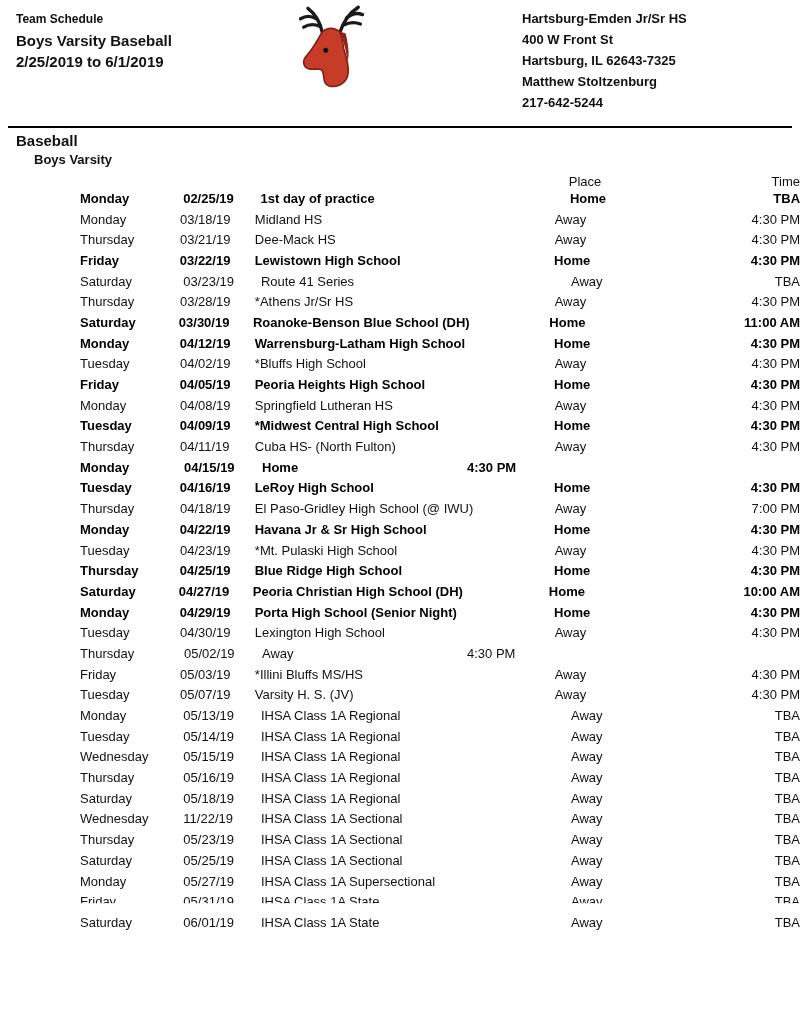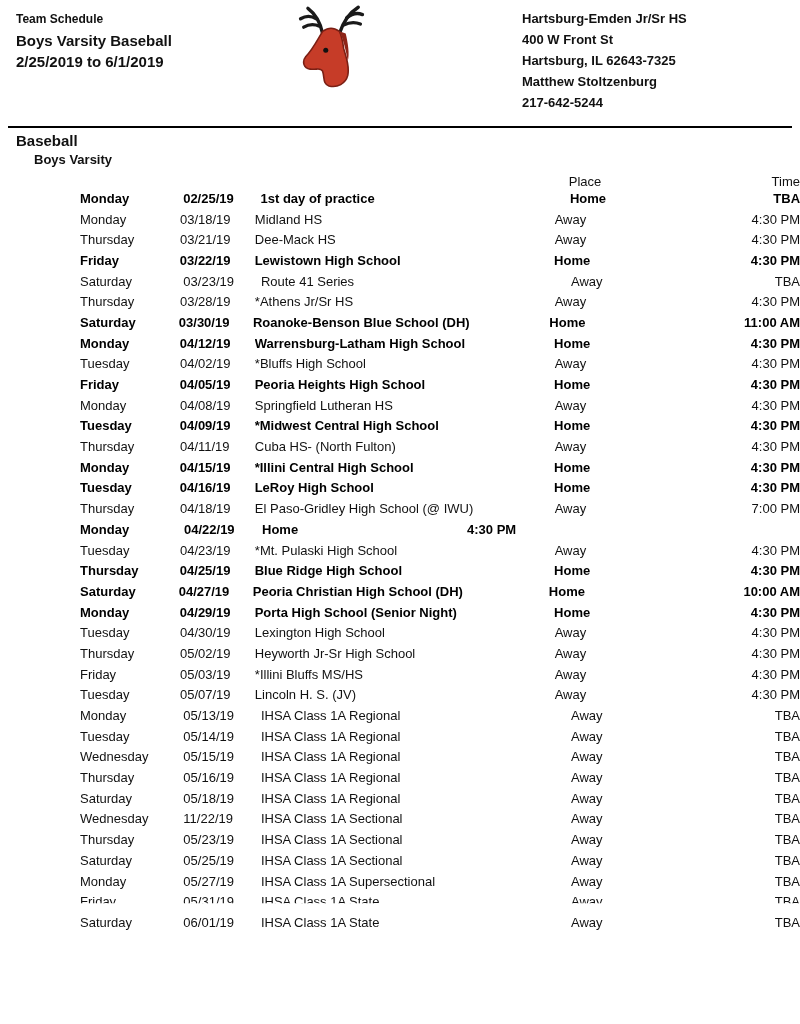--- a/index.html
+++ b/index.html
@@ -165,41 +165,41 @@
       <div class="row">
     <div class="c-day">Thursday</div>
     <div class="c-date">04/11/19</div>
     <div class="c-event">Cuba HS- (North Fulton)</div>
     <div class="c-place">Away</div>
     <div class="c-time">4:30 PM</div>
   </div>
       <div class="row bold">
     <div class="c-day">Monday</div>
     <div class="c-date">04/15/19</div>
-    <div class="c-event">*Illini Central High School</div>
     <div class="c-place">Home</div>
     <div class="c-time">4:30 PM</div>
   </div>
       <div class="row bold">
     <div class="c-day">Tuesday</div>
     <div class="c-date">04/16/19</div>
     <div class="c-event">LeRoy High School</div>
     <div class="c-place">Home</div>
     <div class="c-time">4:30 PM</div>
   </div>
       <div class="row">
     <div class="c-day">Thursday</div>
     <div class="c-date">04/18/19</div>
     <div class="c-event">El Paso-Gridley High School (@ IWU)</div>
     <div class="c-place">Away</div>
     <div class="c-time">7:00 PM</div>
   </div>
       <div class="row bold">
     <div class="c-day">Monday</div>
     <div class="c-date">04/22/19</div>
+    <div class="c-event">Havana Jr &amp; Sr High School</div>
     <div class="c-place">Home</div>
     <div class="c-time">4:30 PM</div>
   </div>
       <div class="row">
     <div class="c-day">Tuesday</div>
     <div class="c-date">04/23/19</div>
     <div class="c-event">*Mt. Pulaski High School</div>
     <div class="c-place">Away</div>
     <div class="c-time">4:30 PM</div>
   </div>
@@ -227,35 +227,34 @@
       <div class="row">
     <div class="c-day">Tuesday</div>
     <div class="c-date">04/30/19</div>
     <div class="c-event">Lexington High School</div>
     <div class="c-place">Away</div>
     <div class="c-time">4:30 PM</div>
   </div>
       <div class="row">
     <div class="c-day">Thursday</div>
     <div class="c-date">05/02/19</div>
-    <div class="c-event">Heyworth Jr-Sr High School</div>
     <div class="c-place">Away</div>
     <div class="c-time">4:30 PM</div>
   </div>
       <div class="row">
     <div class="c-day">Friday</div>
     <div class="c-date">05/03/19</div>
     <div class="c-event">*Illini Bluffs MS/HS</div>
     <div class="c-place">Away</div>
     <div class="c-time">4:30 PM</div>
   </div>
       <div class="row">
     <div class="c-day">Tuesday</div>
     <div class="c-date">05/07/19</div>
-    <div class="c-event">Lincoln H. S. (JV)</div>
+    <div class="c-event">Varsity H. S. (JV)</div>
     <div class="c-place">Away</div>
     <div class="c-time">4:30 PM</div>
   </div>
       <div class="row">
     <div class="c-day">Monday</div>
     <div class="c-date">05/13/19</div>
     <div class="c-event">IHSA Class 1A Regional</div>
     <div class="c-place">Away</div>
     <div class="c-time">TBA</div>
   </div>

